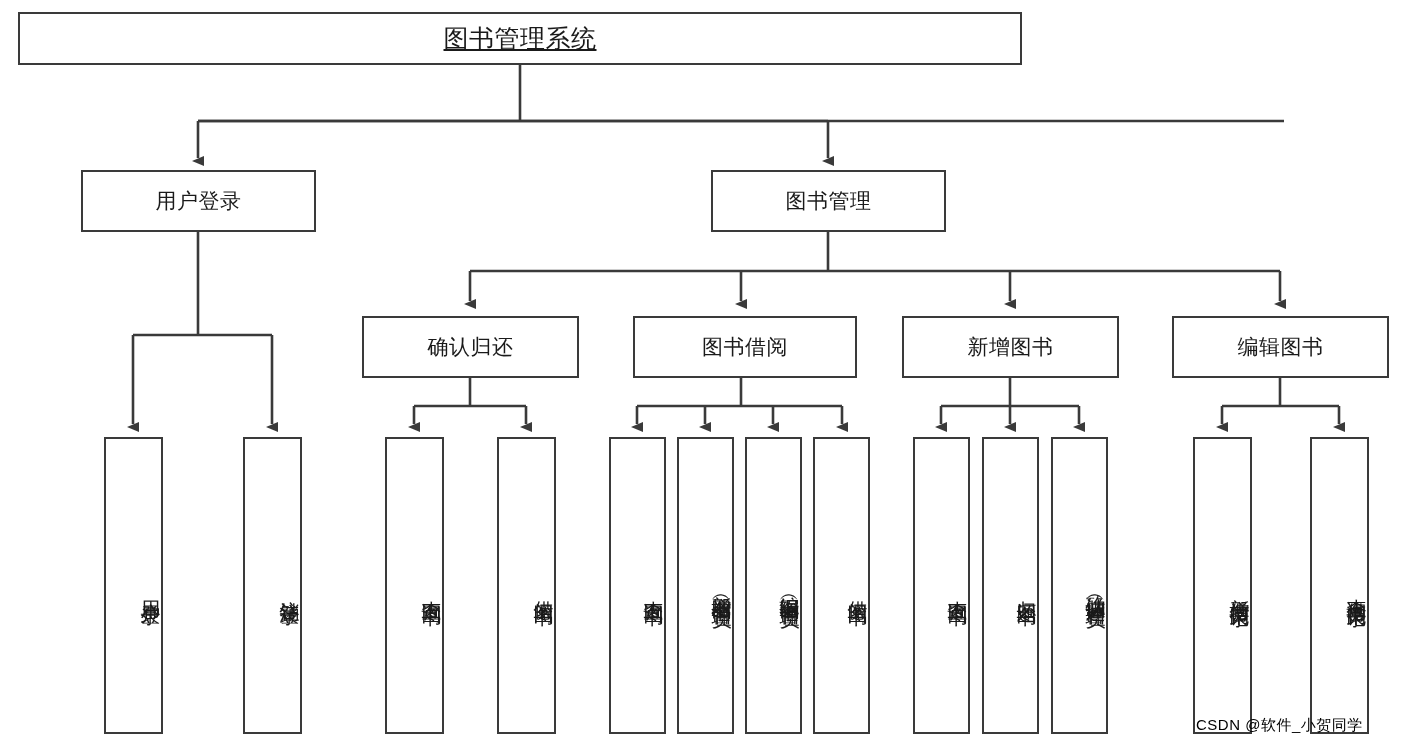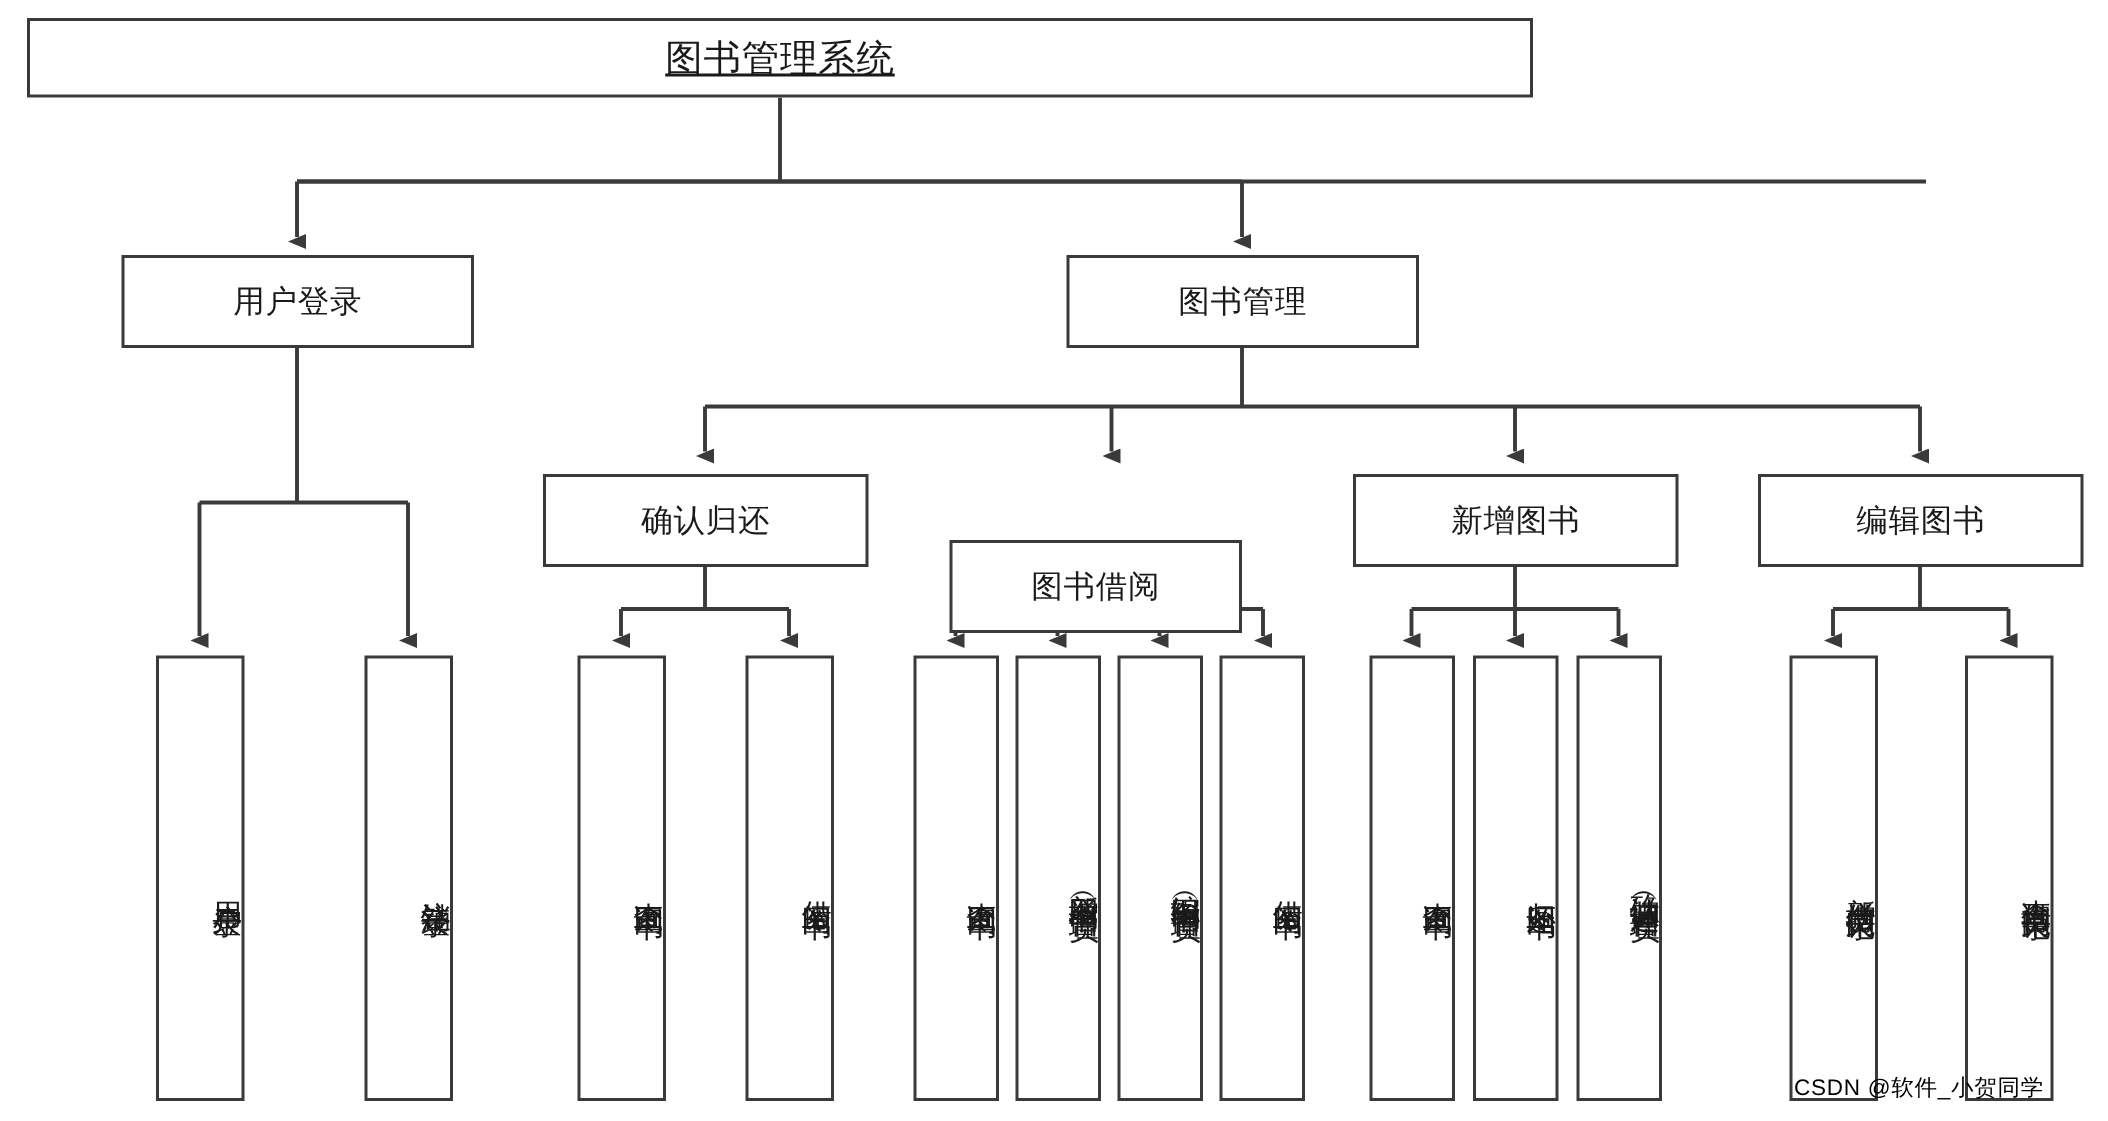--- a/index.html
+++ b/index.html
@@ -132,21 +132,21 @@
   <div class="node node-h" style="left:81px; top:170px; width:235px; height:62px;">
     <span>用户登录</span>
   </div>
   <div class="node node-h" style="left:711px; top:170px; width:235px; height:62px;">
     <span>图书管理</span>
   </div>
 
   <div class="node node-h" style="left:362px; top:316px; width:217px; height:62px;">
     <span>确认归还</span>
   </div>
-  <div class="node node-h" style="left:633px; top:316px; width:195px; height:62px;margin-top:44px;">
+  <div class="node node-h" style="left:633px; top:316px; width:224px; height:62px;">
     <span>图书借阅</span>
   </div>
   <div class="node node-h" style="left:902px; top:316px; width:217px; height:62px;">
     <span>新增图书</span>
   </div>
   <div class="node node-h" style="left:1172px; top:316px; width:217px; height:62px;">
     <span>编辑图书</span>
   </div>
 
   <div class="node node-v" style="left:104px; top:437px; width:59px; height:297px;">

